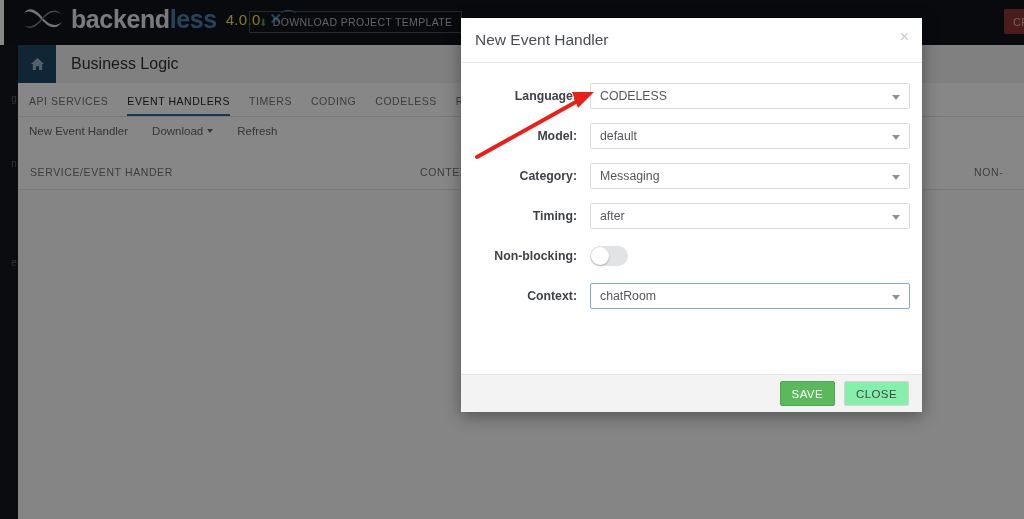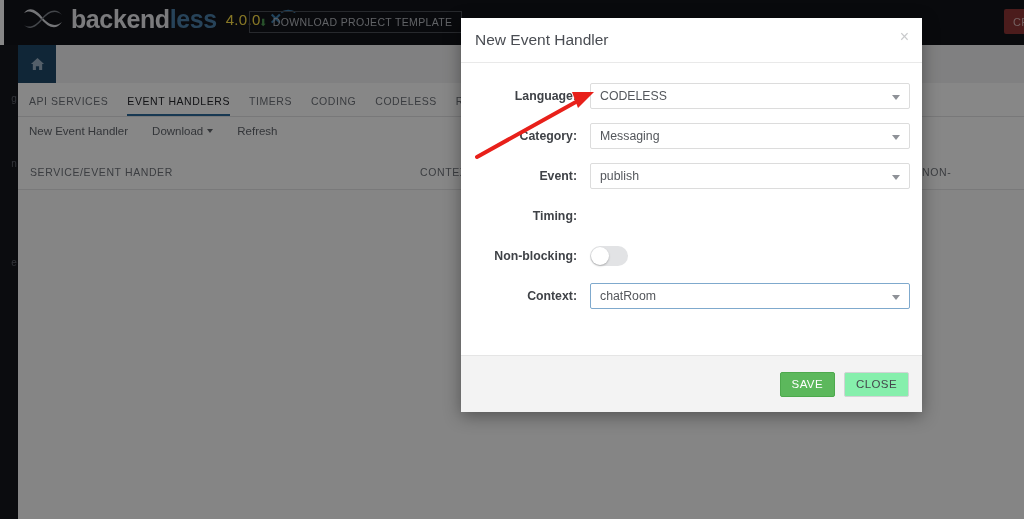--- a/index.html
+++ b/index.html
@@ -192,21 +192,21 @@
   .th {
     position: absolute;
     top: 6px;
     font-size: 10.5px;
     letter-spacing: 0.6px;
     color: #70747b;
     white-space: nowrap;
   }
   .th-service { left: 12px; }
   .th-context { left: 402px; }
-  .th-nonblock { left: 904px; }
+  .th-nonblock { left: 956px; }
 
   .table-body {
     position: absolute;
     left: 18px; top: 190px;
     width: 1006px; height: 329px;
     background: #fbfbfb;
   }
 
   
   .overlay {
@@ -303,21 +303,21 @@
   }
   .toggle-knob {
     position: absolute;
     left: 1px; top: 1px;
     width: 18px; height: 18px;
     border-radius: 50%;
     background: #ffffff;
     box-shadow: 0 1px 2px rgba(0,0,0,0.25);
   }
   .modal-footer {
-    height: 57px;
+    height: 38px;
     background: #f3f3f3;
     border-top: 1px solid #e5e5e5;
     display: flex;
     align-items: center;
     justify-content: flex-end;
     padding-right: 13px;
     gap: 9px;
     flex: 0 0 auto;
   }
   .btn {
@@ -379,20 +379,21 @@
     <span class="rail-label" style="top:113px">n</span>
     <span class="rail-label" style="top:212px">e</span>
   </div>
 
   <div class="page-header">
     <div class="home-btn">
       <svg class="home-ico" viewBox="0 0 16 15">
         <path d="M8 1 L15 7.5 L13 7.5 L13 14 L9.7 14 L9.7 10 L6.3 10 L6.3 14 L3 14 L3 7.5 L1 7.5 Z" fill="#9fb4c6"></path>
       </svg>
     </div>
+    <div class="page-title">Business Logic</div>
   </div>
 
   <div class="tabstrip">
     <div class="tab">API SERVICES</div>
     <div class="tab active">EVENT HANDLERS</div>
     <div class="tab">TIMERS</div>
     <div class="tab">CODING</div>
     <div class="tab">CODELESS</div>
     <div class="tab">REAL-TIME LOGGING</div>
   </div>
@@ -429,39 +430,43 @@
     <div class="modal-body">
 
       <div class="form-row">
         <div class="form-label">Language:</div>
         <div class="select-box">
           <span class="select-value">CODELESS</span>
           <i class="select-caret"></i>
         </div>
       </div>
 
+      <div class="form-row">
+        <div class="form-label">Model:</div>
+        <div class="select-box">
+          <span class="select-value">default</span>
+          <i class="select-caret"></i>
+        </div>
+      </div>
 
       <div class="form-row">
         <div class="form-label">Category:</div>
         <div class="select-box">
           <span class="select-value">Messaging</span>
           <i class="select-caret"></i>
         </div>
       </div>
 
-      <div class="form-row">
-        <div class="form-label">Event:</div>
+
+      <div class="form-row">
+        <div class="form-label">Timing:</div>
         <div class="select-box">
-          <span class="select-value">publish</span>
+          <span class="select-value">after</span>
           <i class="select-caret"></i>
         </div>
-      </div>
-
-      <div class="form-row">
-        <div class="form-label">Timing:</div>
       </div>
 
       <div class="form-row">
         <div class="form-label">Non-blocking:</div>
         <div class="toggle">
           <div class="toggle-knob"></div>
         </div>
       </div>
 
       <div class="form-row">

